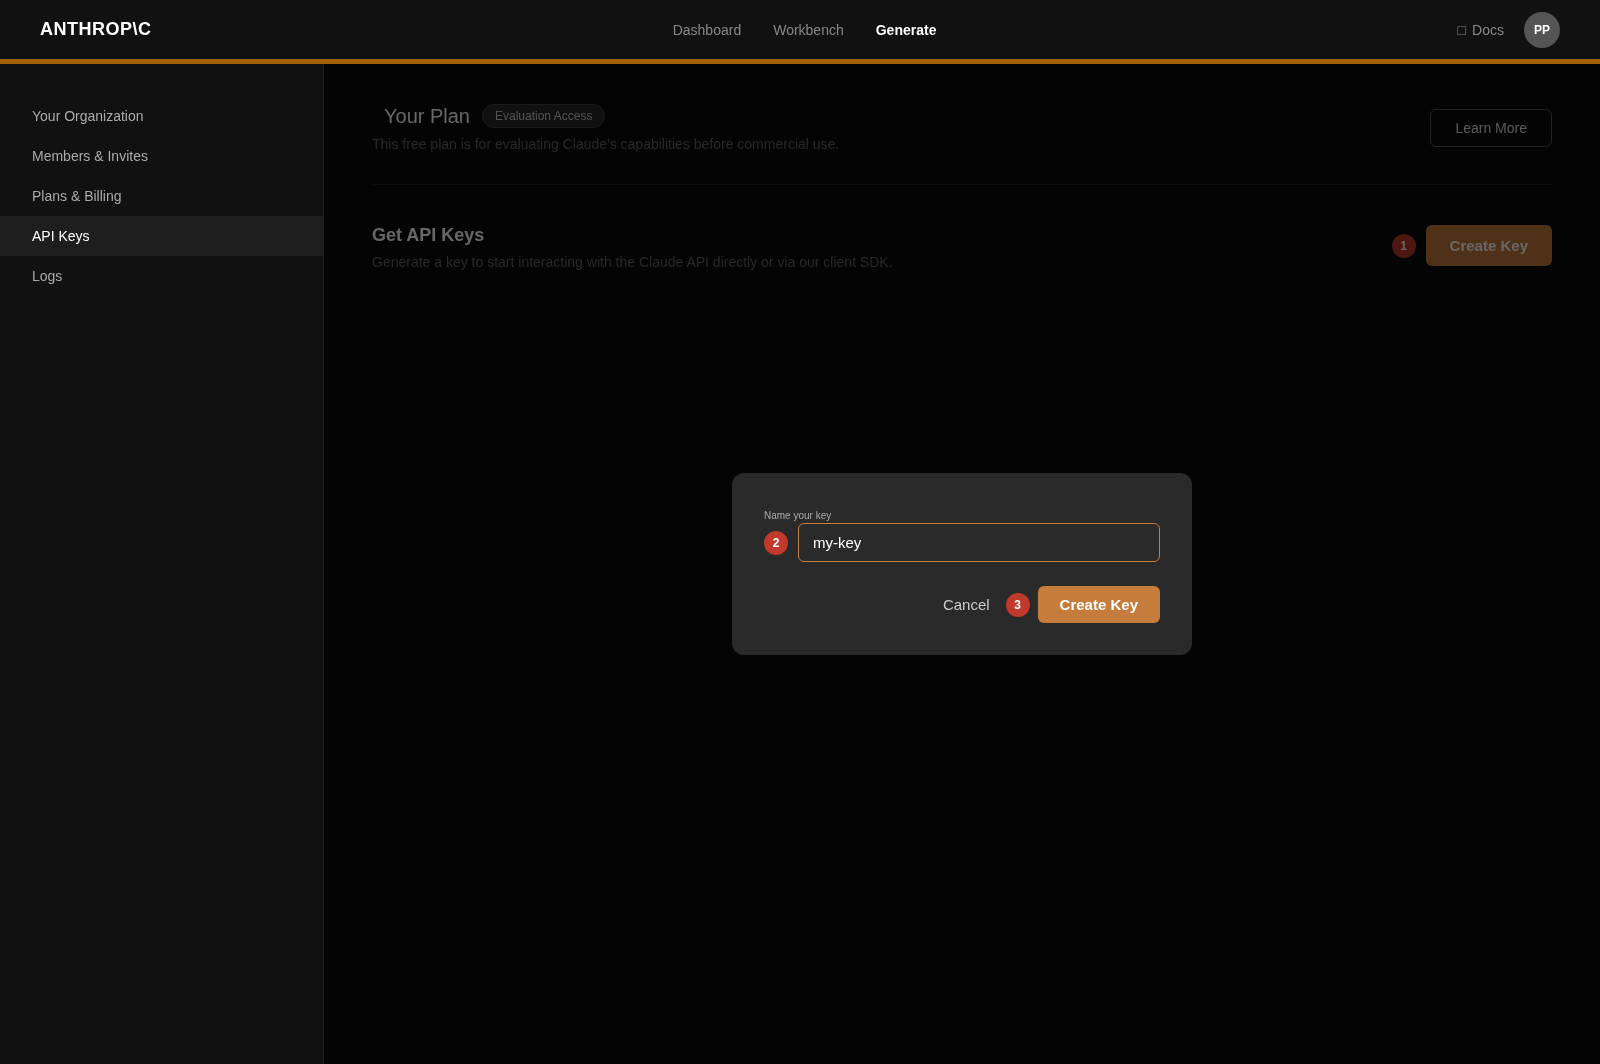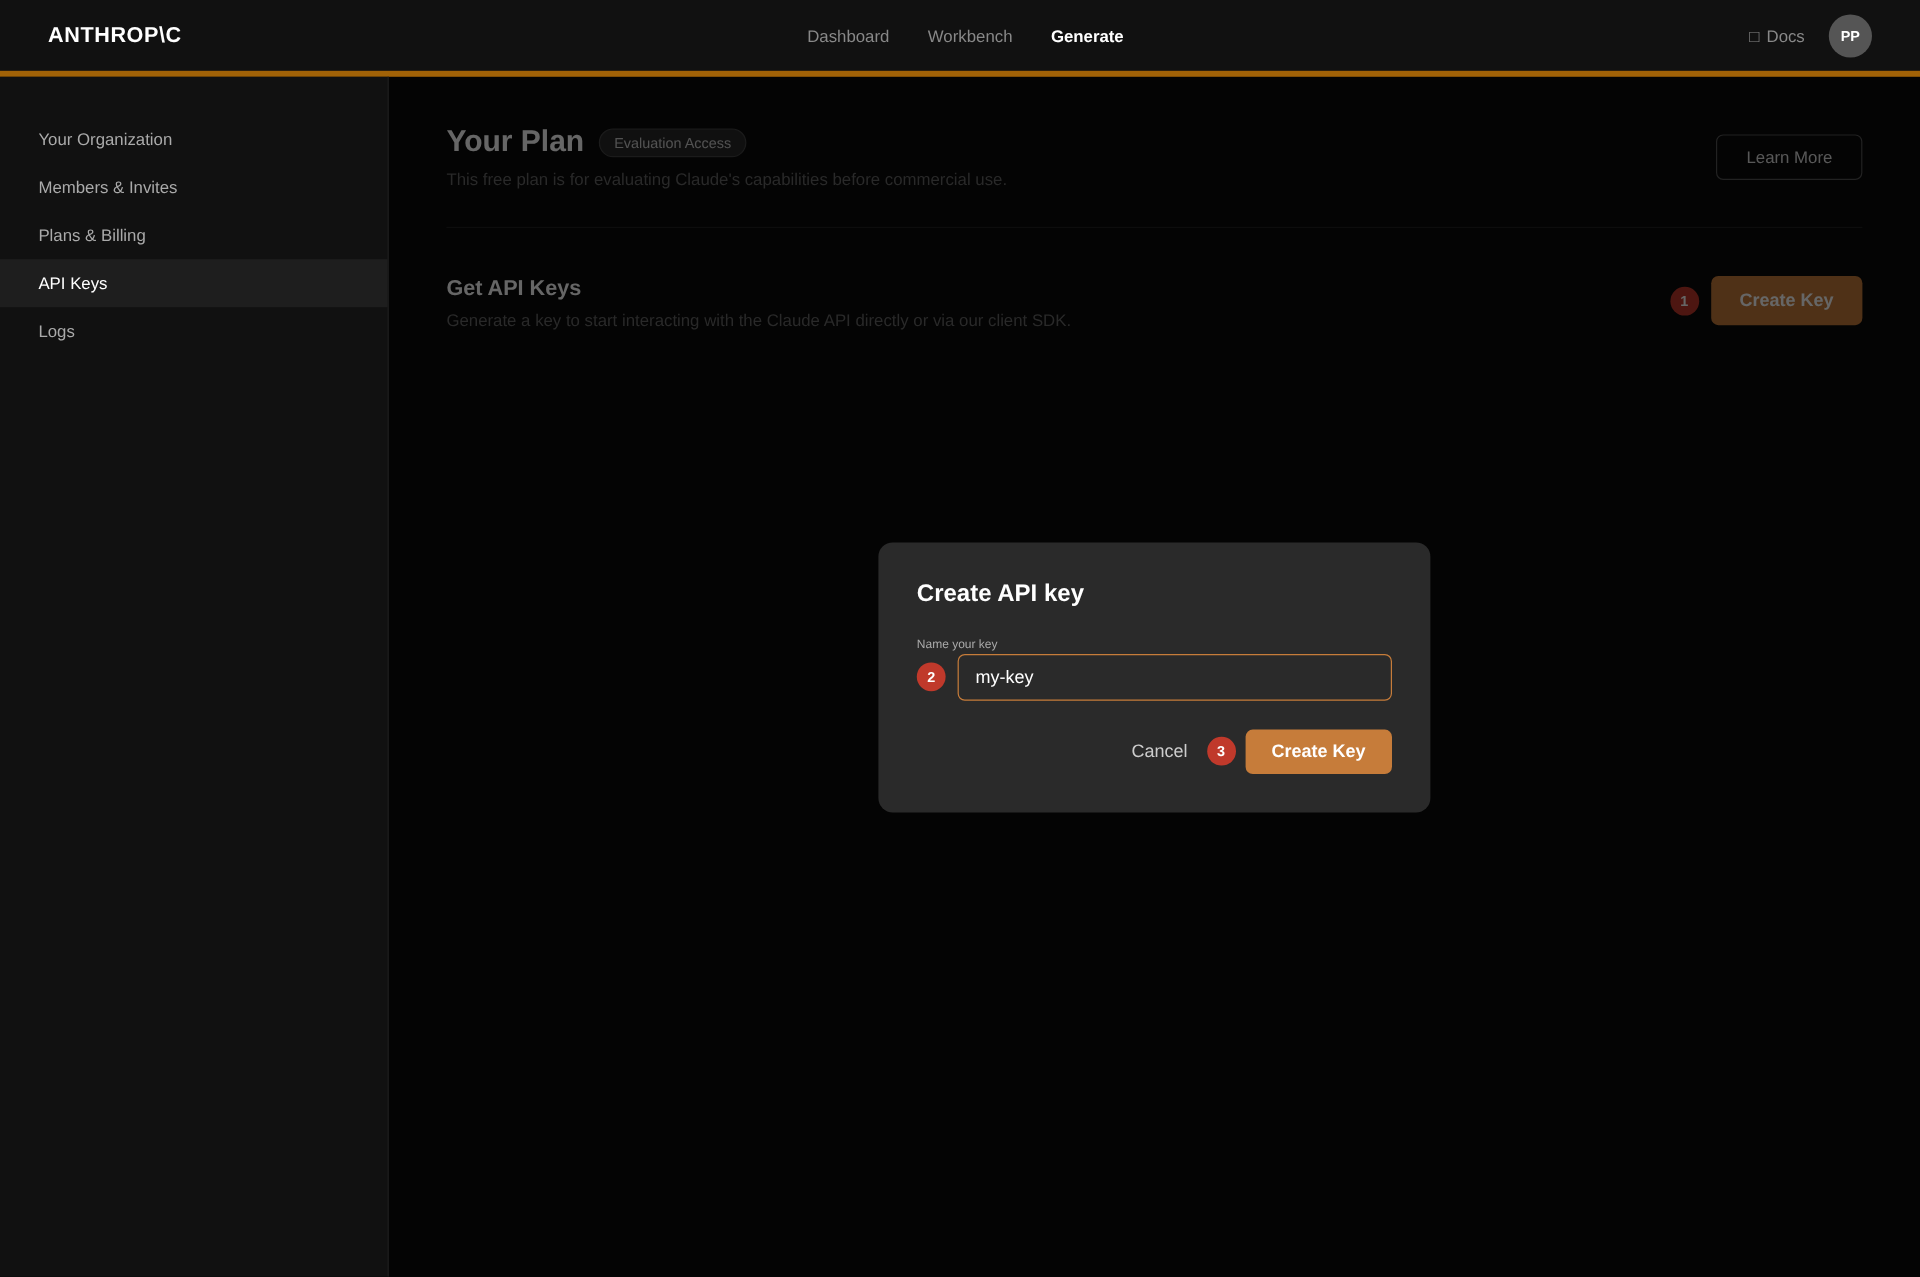--- a/index.html
+++ b/index.html
@@ -127,23 +127,24 @@
     .plan-left {}
 
     .plan-title-row {
       display: flex;
       align-items: center;
       gap: 12px;
       margin-bottom: 8px;
     }
 
     .plan-title {
-      font-size: 25px;
-      font-weight: 700;
-      color: #fff;
+      font-size: 20px;
+      font-weight: 400;
+      color: #fff;
+      margin-left: 12px;
     }
 
     .evaluation-badge {
       background: #2a2a2a;
       border: 1px solid #444;
       border-radius: 20px;
       padding: 4px 12px;
       font-size: 12px;
       color: #ccc;
     }
@@ -362,21 +363,20 @@
         </p>
       </div>
       <div class="create-key-btn-main">
         <div class="step-badge">1</div>
         <button class="create-key-btn">Create Key</button>
       </div>
     </section>
 
     <div class="overlay">
       <div class="modal">
-        <h2 class="modal-title">Create API key</h2>
         <label class="modal-label">Name your key</label>
         <div class="modal-input-row">
           <div class="modal-step-badge">2</div>
           <input class="modal-input" type="text" value="my-key" style="">
         </div>
         <div class="modal-actions">
           <button class="cancel-btn">Cancel</button>
           <div style="display:flex;align-items:center;gap:8px;">
             <div class="modal-step-badge">3</div>
             <button class="modal-create-btn">Create Key</button>

